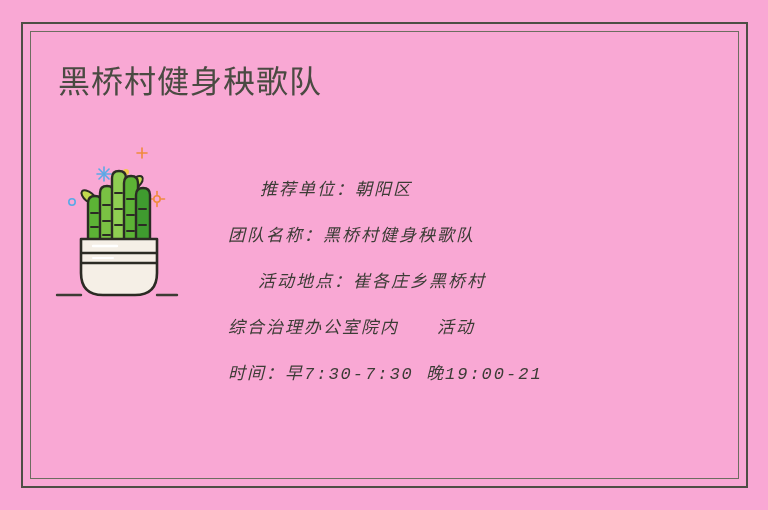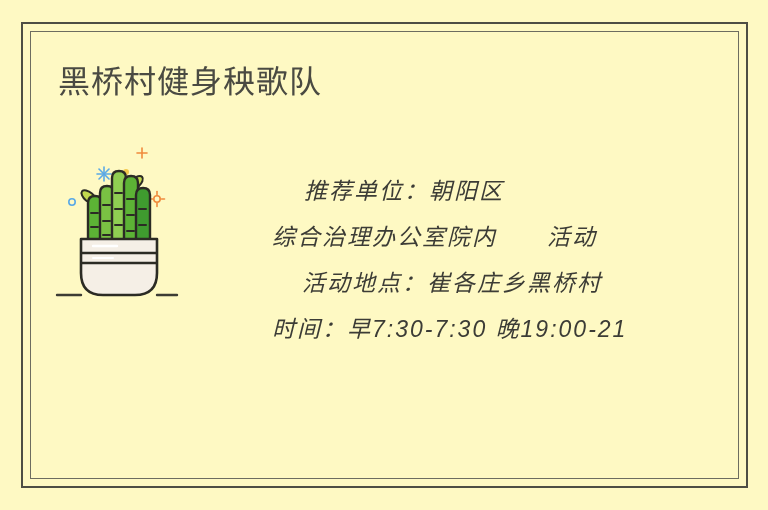--- a/index.html
+++ b/index.html
@@ -14,21 +14,21 @@
     overflow: hidden;
   }
 
   
   .card {
     position: absolute;
     left: 0;
     top: 0;
     width: 768px;
     height: 510px;
-    background: #fef9c3;
+    background: #f9a8d4;
   }
 
   .frame-outer {
     position: absolute;
     left: 21px;
     top: 22px;
     width: 727px;
     height: 466px;
     border: 2px solid #4e4e44;
     box-sizing: border-box;
@@ -71,28 +71,27 @@
   .illustration svg { display: block; }
 
   
   .info-block {
     position: absolute;
     left: 228px;
     top: 168px;
     width: 430px;
   }
   .info-line {
-    font-family: Liberation Sans, sans-serif;
-    font-size: 23px;
+    font-family: Liberation Mono, monospace;
+    font-size: 17px;
     line-height: 46px;
     color: #3c3c36;
     letter-spacing: 2px;
     white-space: pre;
     font-style: italic;
-    margin-left: 44px;
   }
   .info-line.indent-1 { padding-left: 32px; }
   .info-line.indent-2 { padding-left: 30px; }
   .info-line.indent-0 { padding-left: 0; }
 </style>
 </head>
 <body>
 
 <div class="card">
 
@@ -180,18 +179,19 @@
 
       <g stroke="#3c3c34" stroke-width="2.4" stroke-linecap="round">
         <line x1="2" y1="152" x2="26" y2="152"></line>
         <line x1="102" y1="152" x2="122" y2="152"></line>
       </g>
     </svg>
   </div>
 
   <div class="info-block">
     <div class="info-line indent-1">推荐单位：朝阳区</div>
+    <div class="info-line indent-0">团队名称：黑桥村健身秧歌队</div>
+    <div class="info-line indent-2">活动地点：崔各庄乡黑桥村</div>
     <div class="info-line indent-0">综合治理办公室院内　　活动</div>
-    <div class="info-line indent-2">活动地点：崔各庄乡黑桥村</div>
     <div class="info-line indent-0">时间：早7:30-7:30 晚19:00-21</div>
   </div>
 
 </div>
 
 </body></html>

